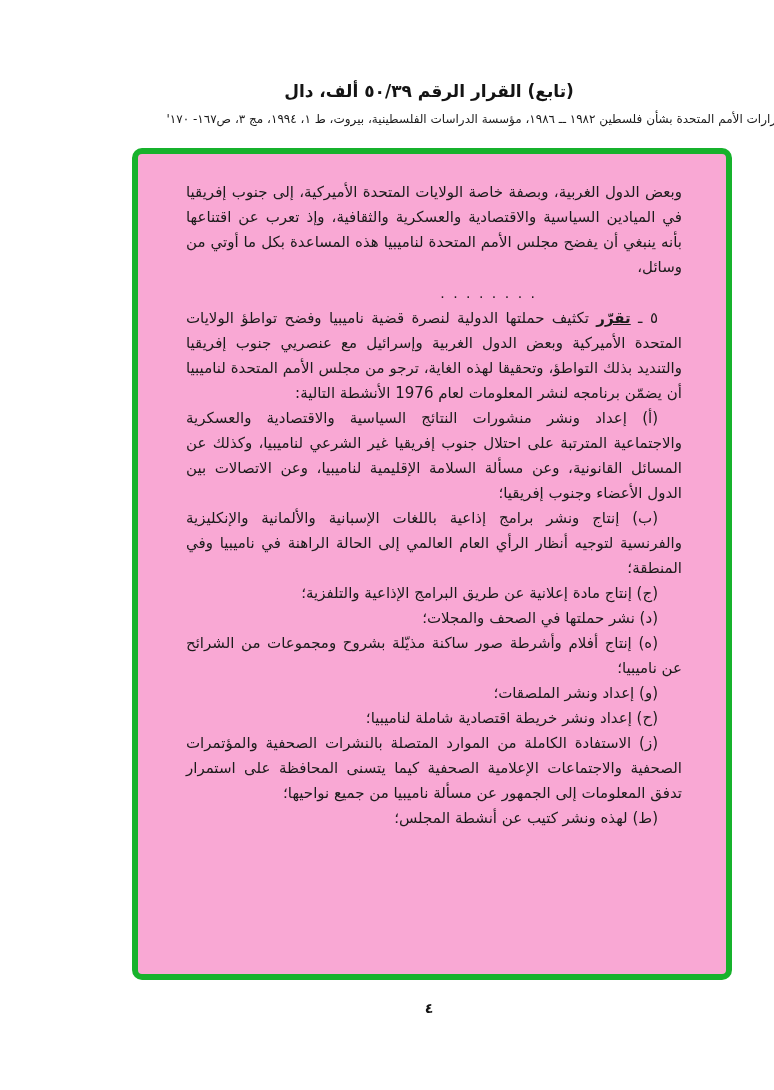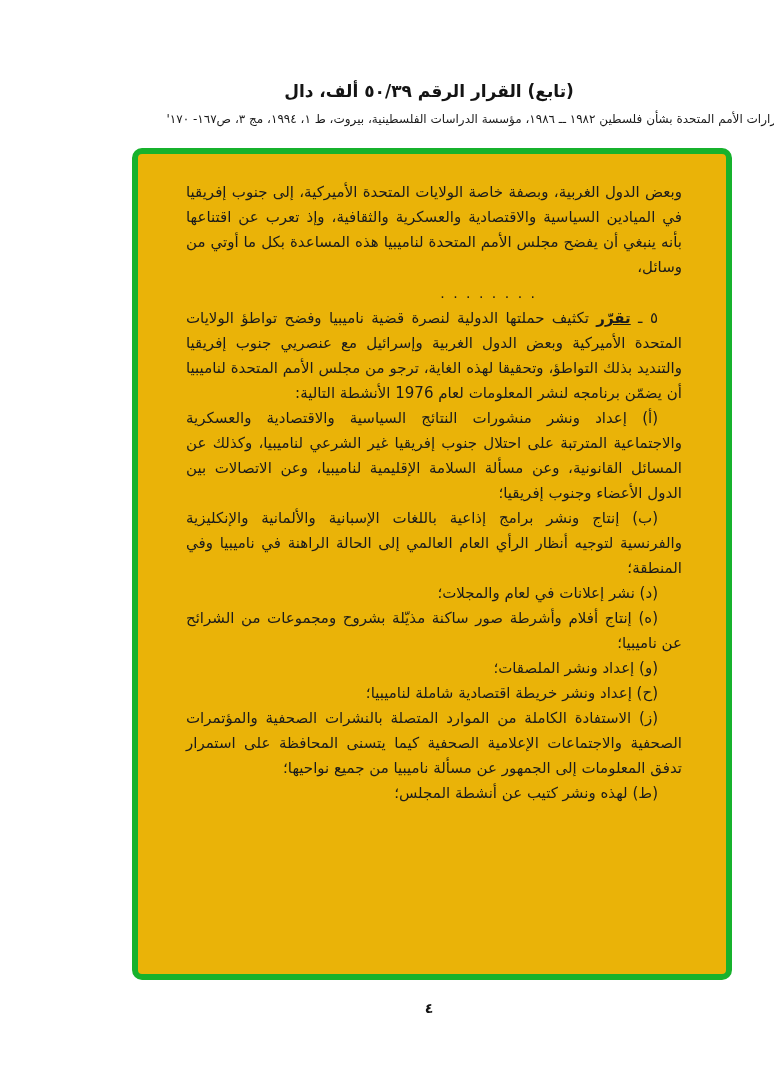--- a/index.html
+++ b/index.html
@@ -35,21 +35,21 @@
     line-height: 20px;
     color: #1a1a1a;
   }
   .content-box {
     position: absolute;
     top: 148px; left: 90px;
     width: 600px; height: 832px;
     box-sizing: border-box;
     border: 6px solid #17b22c;
     border-radius: 10px;
-    background: #eab308;
+    background: #f9a8d4;
   }
   .text-block {
     position: absolute;
     top: 26px; right: 44px;
     width: 496px;
     font-size: 15px;
     line-height: 25px;
     text-align: justify;
     color: #1b1b1b;
   }
@@ -89,22 +89,23 @@
       <p class="para">وبعض الدول الغربية، وبصفة خاصة الولايات المتحدة الأميركية، إلى جنوب إفريقيا في الميادين السياسية والاقتصادية والعسكرية والثقافية، وإذ تعرب عن اقتناعها بأنه ينبغي أن يفضح مجلس الأمم المتحدة لناميبيا هذه المساعدة بكل ما أوتي من وسائل،</p>
 
       <div class="dots-line">. . . . . . . .</div>
 
       <p class="para indented"><span>٥ ـ</span> <span class="operative-verb">تقرّر</span> <span>تكثيف حملتها الدولية لنصرة قضية ناميبيا وفضح تواطؤ الولايات المتحدة الأميركية وبعض الدول الغربية وإسرائيل مع عنصريي جنوب إفريقيا والتنديد بذلك التواطؤ، وتحقيقا لهذه الغاية، ترجو من مجلس الأمم المتحدة لناميبيا أن يضمّن برنامجه لنشر المعلومات لعام 1976 الأنشطة التالية:</span></p>
 
       <p class="para indented"><span>(أ)</span> <span>إعداد ونشر منشورات النتائج السياسية والاقتصادية والعسكرية والاجتماعية المترتبة على احتلال جنوب إفريقيا غير الشرعي لناميبيا، وكذلك عن المسائل القانونية، وعن مسألة السلامة الإقليمية لناميبيا، وعن الاتصالات بين الدول الأعضاء وجنوب إفريقيا؛</span></p>
 
       <p class="para indented"><span>(ب)</span> <span>إنتاج ونشر برامج إذاعية باللغات الإسبانية والألمانية والإنكليزية والفرنسية لتوجيه أنظار الرأي العام العالمي إلى الحالة الراهنة في ناميبيا وفي المنطقة؛</span></p>
 
+      <p class="para indented"><span>(ج)</span> <span>إنتاج مادة إعلانية عن طريق البرامج الإذاعية والتلفزية؛</span></p>
 
-      <p class="para indented"><span>(د)</span> <span>نشر إعلانات في لعام والمجلات؛</span></p>
+      <p class="para indented"><span>(د)</span> <span>نشر حملتها في الصحف والمجلات؛</span></p>
 
       <p class="para indented"><span>(ه)</span> <span>إنتاج أفلام وأشرطة صور ساكنة مذيّلة بشروح ومجموعات من الشرائح عن ناميبيا؛</span></p>
 
       <p class="para indented"><span>(و)</span> <span>إعداد ونشر الملصقات؛</span></p>
 
       <p class="para indented"><span>(ح)</span> <span>إعداد ونشر خريطة اقتصادية شاملة لناميبيا؛</span></p>
 
       <p class="para indented"><span>(ز)</span> <span>الاستفادة الكاملة من الموارد المتصلة بالنشرات الصحفية والمؤتمرات الصحفية والاجتماعات الإعلامية الصحفية كيما يتسنى المحافظة على استمرار تدفق المعلومات إلى الجمهور عن مسألة ناميبيا من جميع نواحيها؛</span></p>
 
       <p class="para indented"><span>(ط)</span> <span>لهذه ونشر كتيب عن أنشطة المجلس؛</span></p>

